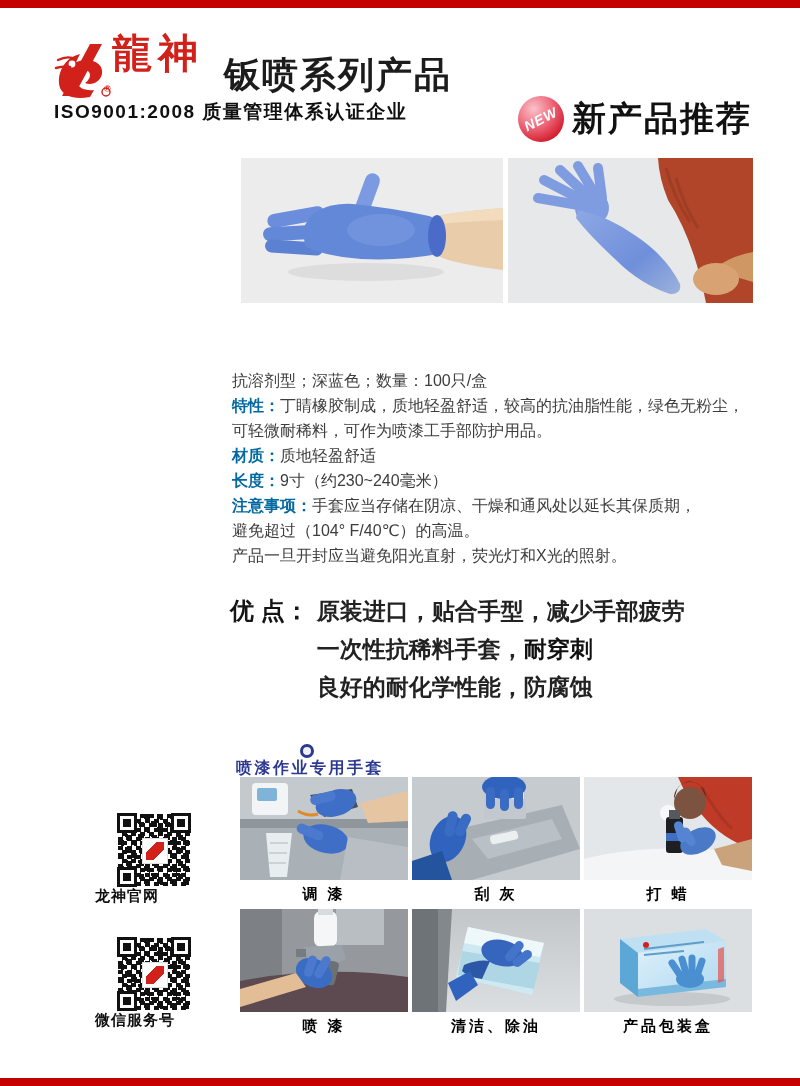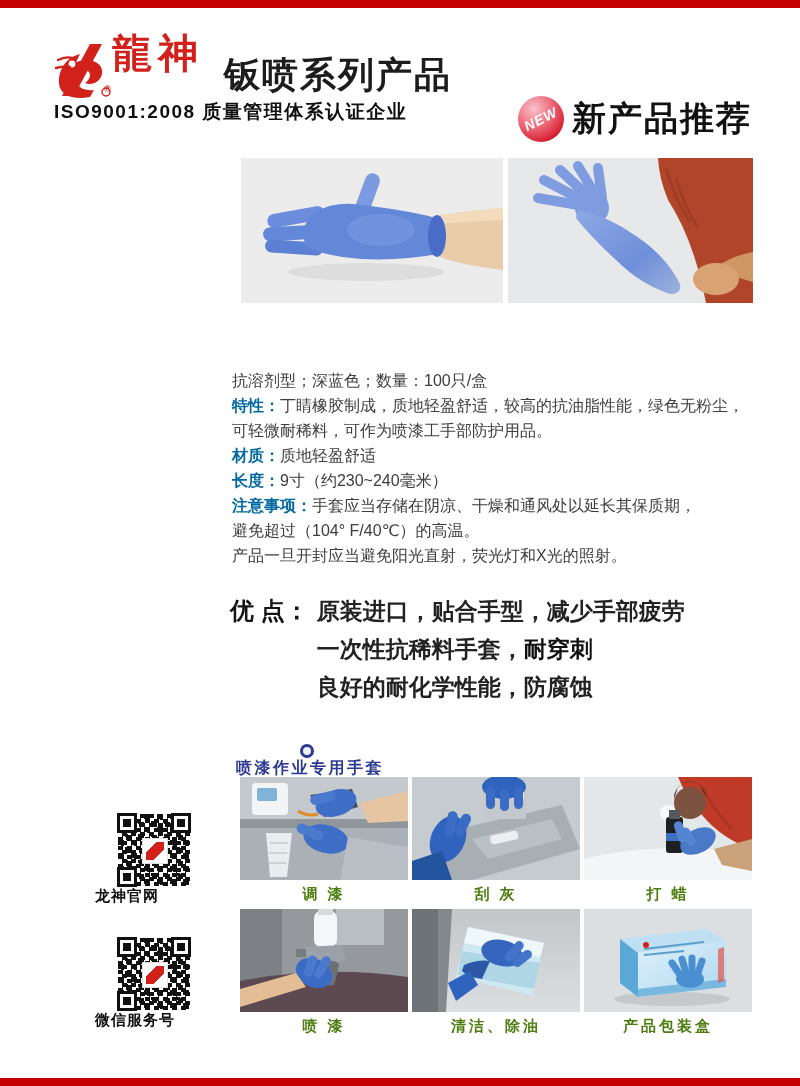--- a/index.html
+++ b/index.html
@@ -54,21 +54,21 @@
   
   .section-header{left:236px;top:744px;display:flex;align-items:center;flex-direction:column;}
   .ring-bullet{width:8px;height:8px;border:3px solid #2b3990;border-radius:50%;
     background:#eef1fa;margin-right:6px;}
   .section-title{font-size:16px;font-weight:800;color:#2b3990;letter-spacing:2.5px;}
 
   .grid{left:240px;top:777px;display:grid;grid-template-columns:168px 168px 168px;
     grid-template-rows:103px 29px 103px 28px;column-gap:4px;}
   .cell{width:168px;height:103px;overflow:hidden;background:#cfd3d6;}
   .caption{display:flex;align-items:center;justify-content:center;font-size:15px;
-    font-weight:700;color:#4d7c0f;letter-spacing:3px;}
+    font-weight:700;color:#000000;letter-spacing:3px;}
 
   
   .qr{width:72px;height:72px;background-color:#fff;border:2px solid #fff;
     background-image:
       conic-gradient(#111 25%, transparent 0 50%, #111 0 75%, transparent 0),
       conic-gradient(transparent 30%, #111 0 45%, transparent 0 80%, #111 0);
     background-size:9px 9px, 13px 13px;position:absolute;}
   .qr .finder{position:absolute;width:14px;height:14px;border:3px solid #111;background:#fff;}
   .qr .finder::before{content:"";position:absolute;left:3px;top:3px;width:8px;height:8px;background:#111;}
   .qr .f-tl{left:-1px;top:-1px;}

